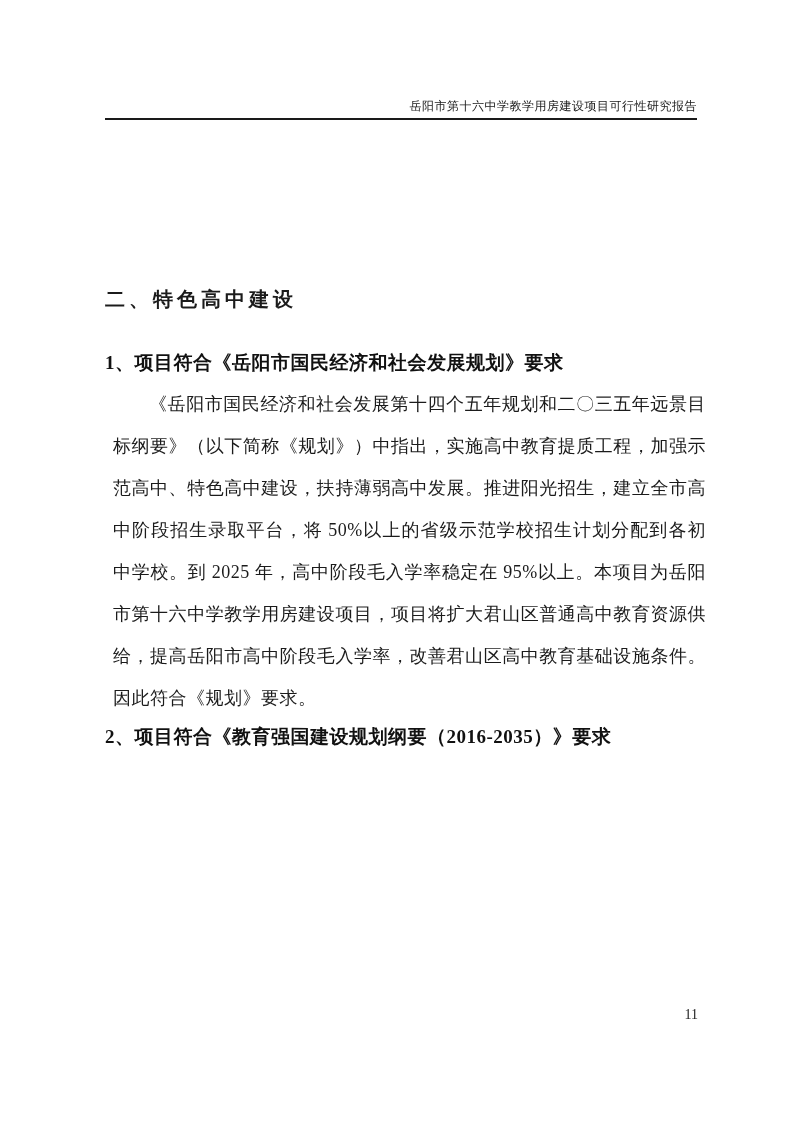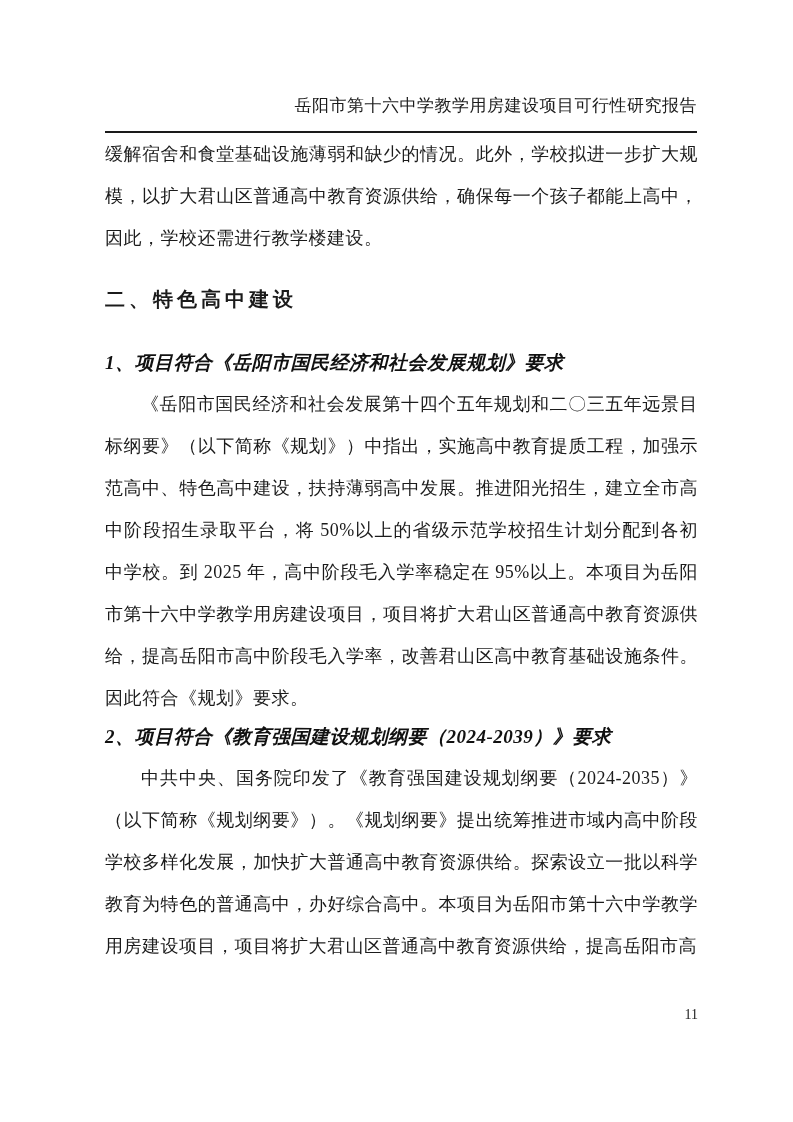--- a/index.html
+++ b/index.html
@@ -15,41 +15,42 @@
     overflow: hidden;
     color: #1b1b1b;
   }
   .header {
     position: absolute;
     top: 97px;
     left: 105px;
     width: 592px;
     text-align: right;
     font-family: "Liberation Serif", "DejaVu Serif", serif;
-    font-size: 17px;
+    font-size: 12px;
     line-height: 18px;
     letter-spacing: 0.5px;
-    padding-bottom: 16px;
+    padding-bottom: 3px;
     border-bottom: 2px solid #1a1a1a;
     color: #1b1b1b;
   }
   .body-text {
     position: absolute;
     left: 105px;
     width: 593px;
     margin: 0;
     font-family: "Liberation Serif", "DejaVu Serif", serif;
     font-size: 18px;
     line-height: 42px;
     letter-spacing: 0.5px;
     text-align: justify;
     color: #1b1b1b;
   }
   .indent {
     text-indent: 2em;
+    margin-left: 8px;
   }
   .p1 { top: 133px; }
   .p2 { top: 383px; }
   .p3 { top: 757px; }
   .section-heading {
     position: absolute;
     left: 105px;
     top: 284px;
     width: 593px;
     margin: 0;
@@ -64,21 +65,20 @@
     position: absolute;
     left: 105px;
     width: 593px;
     margin: 0;
     font-family: "Liberation Serif", "DejaVu Serif", serif;
     font-size: 19px;
     font-weight: 700;
     line-height: 30px;
     letter-spacing: 0.5px;
     color: #111111;
-    font-style: italic;
   }
   .h-sub1 { top: 348px; }
   .h-sub2 { top: 722px; }
   .page-number {
     position: absolute;
     top: 1007px;
     right: 95px;
     font-family: Liberation Serif, serif;
     font-size: 14px;
     line-height: 16px;
@@ -87,27 +87,25 @@
 </style>
 </head>
 <body>
 
 <div class="page">
 
   <div class="header">
     <span>岳阳市第十六中学教学用房建设项目可行性研究报告</span>
   </div>
 
-  <p class="body-text p1">缓解宿舍和食堂基础设施薄弱和缺少的情况。此外，学校拟进一步扩大规模，以扩大君山区普通高中教育资源供给，确保每一个孩子都能上高中，因此，学校还需进行教学楼建设。</p>
 
   <h2 class="section-heading">二、特色高中建设</h2>
 
   <h3 class="sub-heading h-sub1">1、项目符合《岳阳市国民经济和社会发展规划》要求</h3>
 
   <p class="body-text indent p2">《岳阳市国民经济和社会发展第十四个五年规划和二〇三五年远景目标纲要》（以下简称《规划》）中指出，实施高中教育提质工程，加强示范高中、特色高中建设，扶持薄弱高中发展。推进阳光招生，建立全市高中阶段招生录取平台，将 50%以上的省级示范学校招生计划分配到各初中学校。到 2025 年，高中阶段毛入学率稳定在 95%以上。本项目为岳阳市第十六中学教学用房建设项目，项目将扩大君山区普通高中教育资源供给，提高岳阳市高中阶段毛入学率，改善君山区高中教育基础设施条件。因此符合《规划》要求。</p>
 
-  <h3 class="sub-heading h-sub2">2、项目符合《教育强国建设规划纲要（2024-2039）》要求</h3>
+  <h3 class="sub-heading h-sub2">2、项目符合《教育强国建设规划纲要（2016-2035）》要求</h3>
 
-  <p class="body-text indent p3">中共中央、国务院印发了《教育强国建设规划纲要（2024-2035）》（以下简称《规划纲要》）。《规划纲要》提出统筹推进市域内高中阶段学校多样化发展，加快扩大普通高中教育资源供给。探索设立一批以科学教育为特色的普通高中，办好综合高中。本项目为岳阳市第十六中学教学用房建设项目，项目将扩大君山区普通高中教育资源供给，提高岳阳市高</p>
 
   <div class="page-number">11</div>
 
 </div>
 
 </body></html>

